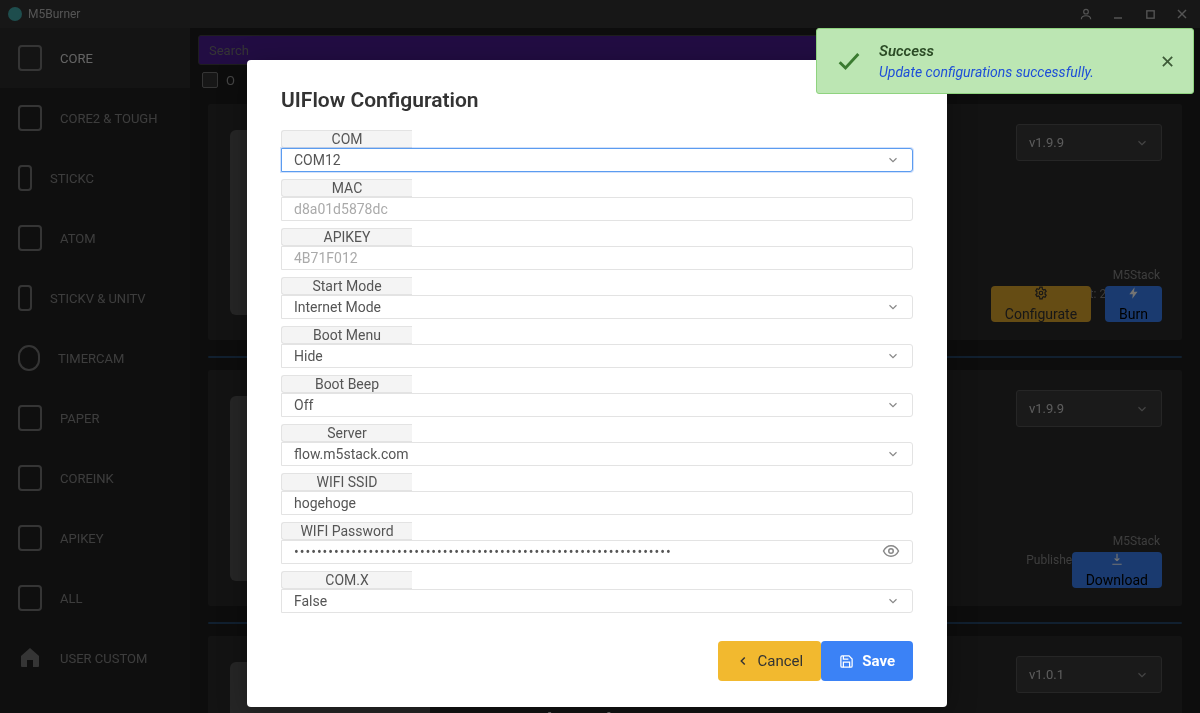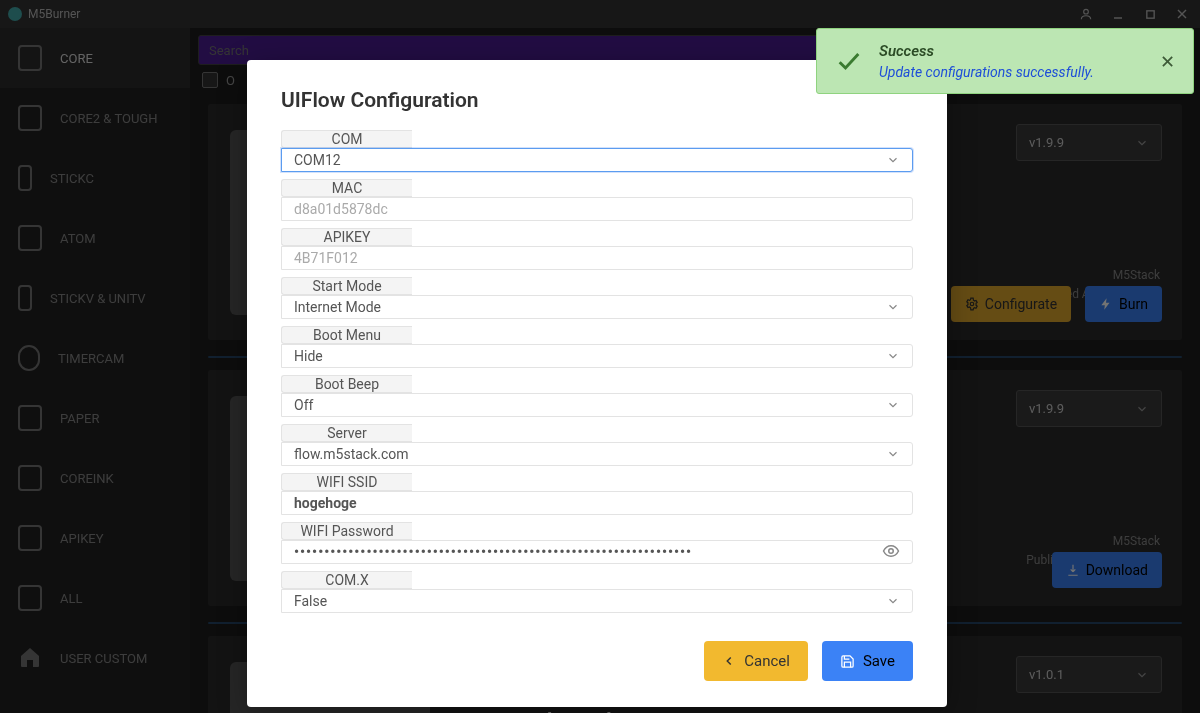--- a/index.html
+++ b/index.html
@@ -26,21 +26,21 @@
   .search-input { flex: 1; height: 30px; background: #4c1d95; border: 1px solid #444; border-radius: 3px; padding: 0 10px; color: #999; font-size: 13px; }
   .checkbox { width: 16px; height: 16px; border: 1px solid #777; border-radius: 2px; background:#333; }
   .only-label { color: #999; font-size: 13px; }
 
   .content { padding: 8px 18px 0 18px; }
   .card { background: #2a2a2a; border-radius: 2px; height: 236px; margin-bottom: 30px; position: relative; }
   .card .thumb { position:absolute; left:22px; top:26px; width:200px; height:185px; background:#555; border-radius:6px; }
   .card .version-select { position: absolute; right: 20px; top: 20px; width: 146px; height: 37px; background: #3b3b3b; border: 1px solid #555; border-radius: 3px; display: flex; align-items: center; padding: 0 12px; color: #ccc; font-size: 13px; justify-content: space-between; }
   .card .meta { position: absolute; right: 22px; top: 162px; text-align: right; color: #888; font-size: 12px; line-height: 1.6; }
   .card .card-actions { position: absolute; right: 20px; bottom: 18px; display: flex; gap: 14px; }
-  .btn { height: 36px; border-radius: 4px; display: flex; align-items: center; padding: 0 14px; font-size: 14px; gap: 6px; cursor:pointer; }
+  .btn { height: 36px; border-radius: 4px; display: flex; align-items: center; padding: 0 14px; font-size: 14px; gap: 6px; cursor:pointer;flex-direction:column; }
   .btn-config { background: #e0a82e; color: #333; }
   .btn-primary { background: #3b82f6; color: #000000; }
   .btn-primary svg, .btn-config svg { width:14px; height:14px; }
   .card .title-row { position:absolute; left:290px; bottom:22px; display:flex; align-items:center; gap:12px; }
   .card .title-row h2 { color:#fff; font-size:22px; font-weight:600; }
 
   .divider-line { height:2px; background:#2e6fb5; margin: -14px 0 12px 0; border-radius:1px; opacity:.5; }
 
   
   .overlay { position: absolute; inset: 0; background: rgba(0,0,0,0.55); }
@@ -49,26 +49,26 @@
   .modal { position: absolute; width: 700px; left: 247px; top: 60px; background: #fff; border-radius: 4px; padding: 28px 34px 26px 34px; box-shadow: 0 6px 30px rgba(0,0,0,0.3); }
   .modal h1 { font-size: 21px; color: #333; margin-bottom: 18px; font-weight:600; }
   .modal-close { position: absolute; right: 18px; top: 14px; color: #999; font-size: 18px; cursor:pointer; }
   .form-row { display: flex; margin-bottom: 7px; height: 42px; flex-direction: column; }
   .form-label { width: 131px; background: #f4f4f4; border: 1px solid #e3e3e3; border-right: none; display: flex; align-items: center; justify-content: center; color: #555; font-size: 14px; border-radius: 3px 0 0 3px; }
   .form-field { flex: 1; border: 1px solid #e3e3e3; border-radius: 0 3px 3px 0; display: flex; align-items: center; padding: 0 12px; color: #555; font-size: 14px; position: relative; background:#fff; }
   .form-field.readonly { color: #aaa; background:#fff; }
   .form-row.active .form-field { border-color: #5b9cf0; box-shadow: 0 0 0 1px rgba(80,140,240,0.25); }
   .form-row.active .form-label { border-color: #e3e3e3; }
   .form-field .chev { position: absolute; right: 12px; color: #888; }
-  .form-field input { border: none; outline: none; width: 100%; font-size: 14px; color: #555; background:transparent;font-weight:bold; }
+  .form-field input { border: none; outline: none; width: 100%; font-size: 14px; color: #555; background:transparent; }
   .eye-icon { position:absolute; right:12px; color:#888; }
-  .modal-actions { display: flex; justify-content: flex-end; gap: 14px; margin-top: 28px; align-items: flex-end; }
+  .modal-actions { display: flex; justify-content: flex-end; margin-top: 28px; align-items: flex-end; }
   .modal-btn { height: 40px; border-radius: 4px; display: flex; align-items: center; padding: 0 18px; font-size: 15px; gap: 8px; cursor:pointer; }
   .modal-btn.cancel { background: #f2b92f; color: #333; }
-  .modal-btn.save { background: #3b82f6; color: #000000; }
+  .modal-btn.save { background: #3b82f6; color: #ffffff; font-weight: bold; }
 
   
   .toast { position: absolute; top: 28px; right: 6px; width: 378px; height: 66px; background: #bce6b3; border: 1px solid #8fd37f; border-radius: 3px; display: flex; align-items: center; padding: 0 18px; gap: 16px; }
   .toast svg.check { width: 28px; height: 28px; stroke: #3a7b30; stroke-width: 2.5; fill: none; }
   .toast .toast-body { flex:1; }
   .toast .toast-title { font-weight: 600; color: #2b4b25; font-size: 15px; margin-bottom: 4px; font-style: italic; }
   .toast .toast-msg { color: #1d4ed8; font-size: 14px; font-style: italic; }
   .toast .toast-close { color: #3d5a37; font-size: 18px; cursor:pointer; }
 
   .chev-svg { width:14px; height:14px; }

